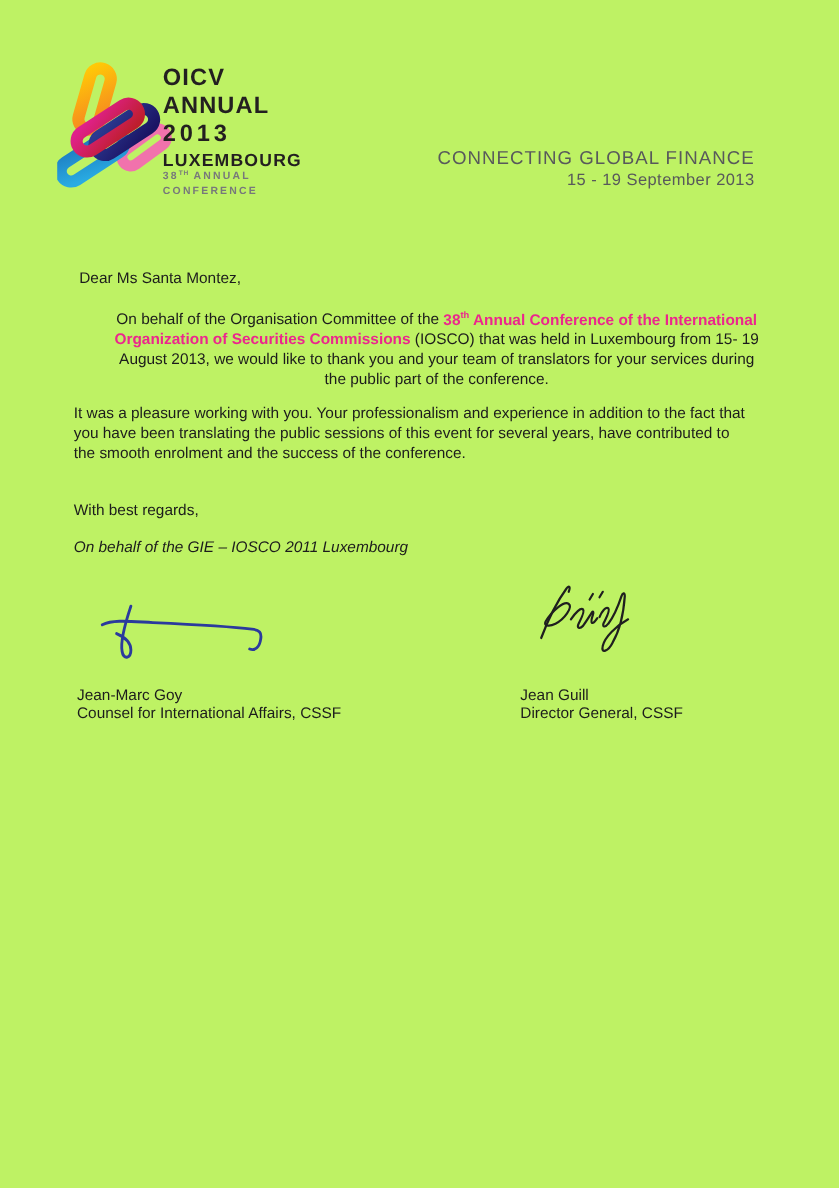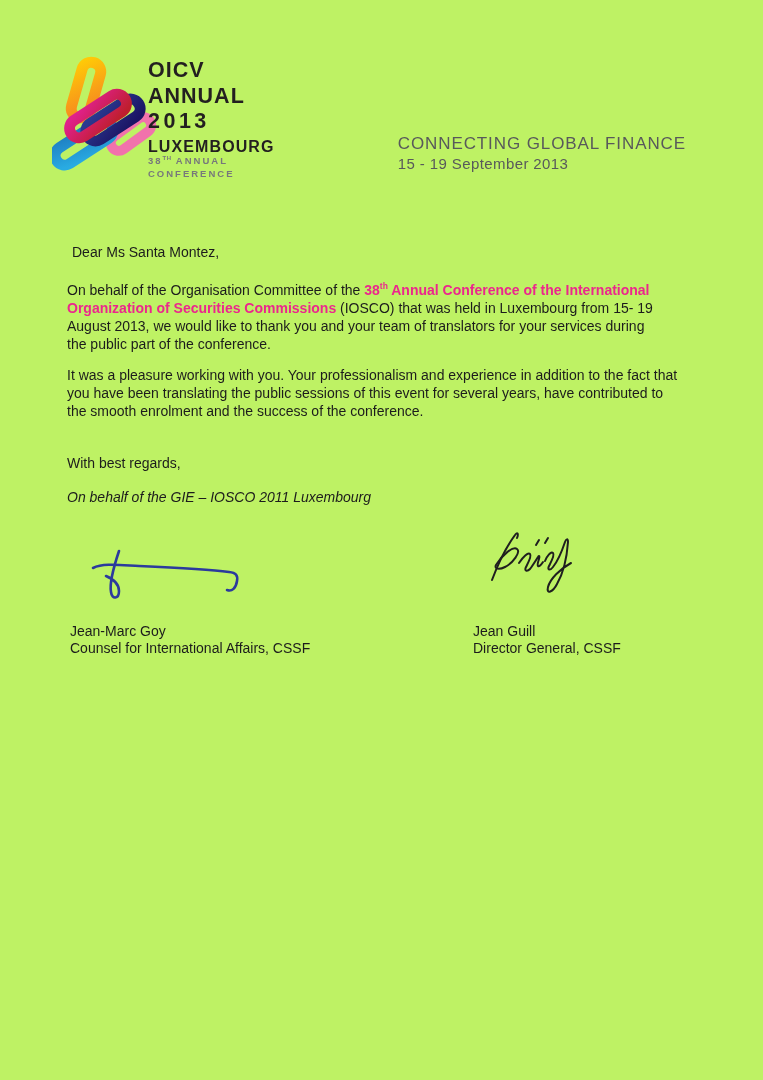--- a/index.html
+++ b/index.html
@@ -23,29 +23,29 @@
   .logo-city{
     font-size:16px;font-weight:bold;color:#231f20;
     letter-spacing:1.1px;margin-top:6px;line-height:11.5px;
   }
   .logo-sub{
     font-size:9.5px;font-weight:bold;color:#77787b;
     letter-spacing:2px;line-height:11.5px;margin-top:1px;
   }
   .logo-sub sup{font-size:6px;vertical-align:super;letter-spacing:0.5px;}
   .tagline-block{
-    position:absolute;right:77px;top:135px;text-align:left;color:#58595b;
+    position:absolute;right:77px;top:135px;text-align:right;color:#58595b;
   }
   .tagline-main{font-size:17px;letter-spacing:0.9px;line-height:18px;}
   .tagline-dates{font-size:15px;letter-spacing:0.4px;line-height:16px;margin-top:3px;}
 
   
   .txt{position:absolute;font-size:14px;line-height:18px;white-space:pre-line;}
   .salutation{left:72px;top:243px;}
-  .para1{left:67px;top:277px;width:660px;}
+  .para1{left:67px;top:277px;width:660px;text-align:center;}
   .para2{left:67px;top:366px;width:660px;}
   .regards{left:67px;top:454px;}
   .onbehalf{left:67px;top:488px;font-style:italic;}
   .pink{color:#ec268d;font-weight:bold;}
   .pink sup{font-size:8.5px;vertical-align:super;}
 
   
   .sig-left{position:absolute;left:86px;top:538px;}
   .sig-right{position:absolute;left:478px;top:518px;}
   .name-block{position:absolute;top:623px;font-size:14px;line-height:17px;white-space:pre-line;}

